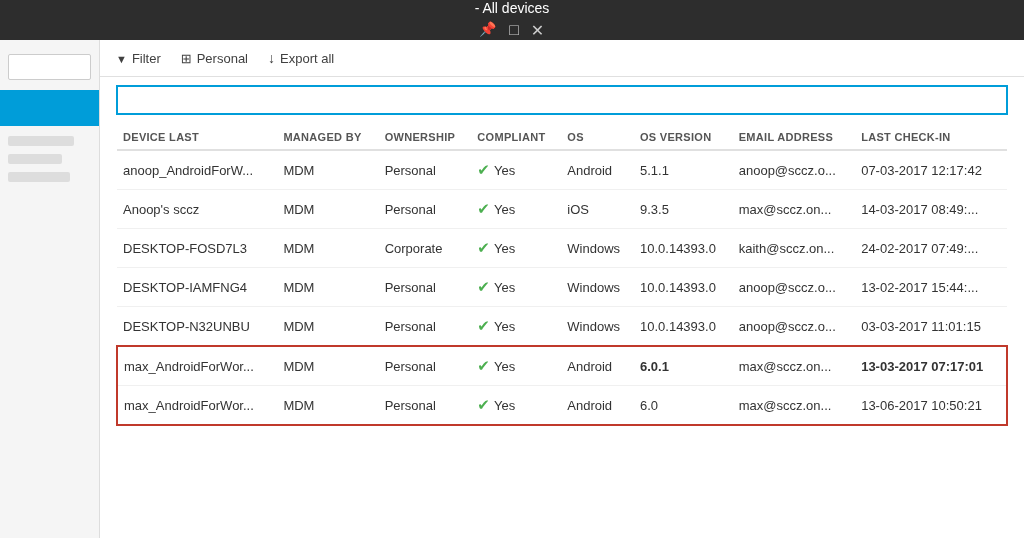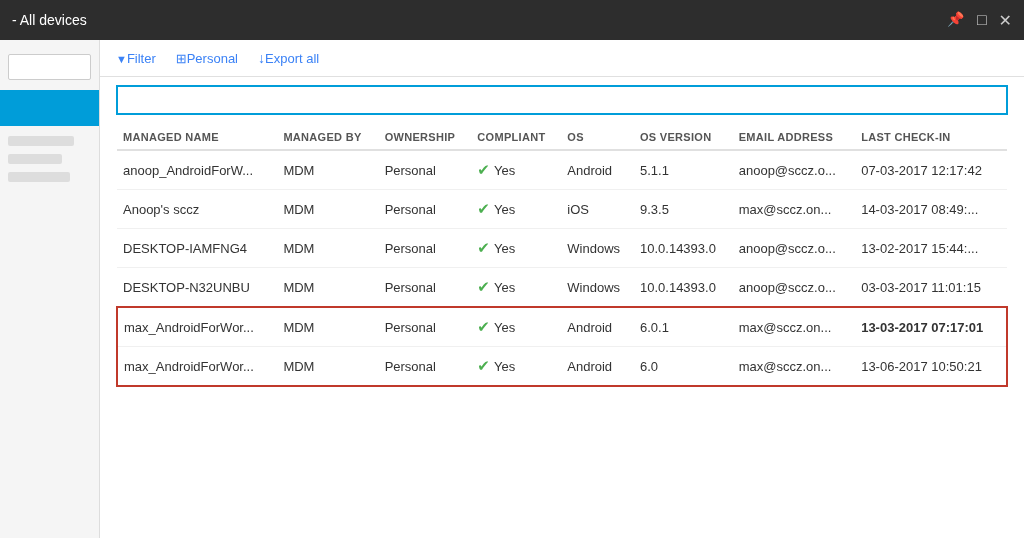--- a/index.html
+++ b/index.html
@@ -19,20 +19,21 @@
       flex-direction: column;
     }
     .title-bar {
       background: #2d2d2d;
       color: #fff;
       height: 40px;
       display: flex;
       align-items: center;
       padding: 0 12px;
       flex-shrink: 0;
+      flex-direction: column;
     }
     .title-bar-title {
       font-size: 14px;
       font-weight: 400;
       flex: 1;
     }
     .title-bar-controls {
       display: flex;
       gap: 12px;
     }
@@ -89,21 +90,22 @@
       align-items: center;
       gap: 20px;
       padding: 10px 16px;
       border-bottom: 1px solid #e0e0e0;
       background: #fff;
       flex-shrink: 0;
     }
     .toolbar-btn {
       display: flex;
       align-items: center;
-      color: #3b82f6;
+      gap: 5px;
+      color: #404040;
       font-size: 13px;
       cursor: pointer;
       background: none;
       border: none;
       padding: 0;
     }
     .search-box {
       margin: 8px 16px;
       flex-shrink: 0;
     }
@@ -202,21 +204,21 @@
 
       <div class="search-box">
         <input class="search-input" type="text" value="" style="">
       </div>
 
       <div class="table-container">
         <table>
           <thead>
             <tr>
 
-            <th>MANAGED NAME</th>
+            <th>DEVICE LAST</th>
                 <th>MANAGED BY</th>
                 <th>OWNERSHIP</th>
                 <th>COMPLIANT</th>
                 <th>OS</th>
                 <th>OS VERSION</th>
                 <th>EMAIL ADDRESS</th>
                 <th>LAST CHECK-IN</th>
               </tr>
           </thead>
           <tbody id="table-body">
@@ -244,20 +246,35 @@
                     <span class="check-icon">✔</span>
                     <span>Yes</span>
                   </div>
                 </td>
                 <td>iOS</td>
                 <td>9.3.5</td>
                 <td>max@sccz.on...</td>
                 <td>14-03-2017 08:49:...</td>
               </tr>
               <tr>
+                <td>DESKTOP-FOSD7L3</td>
+                <td>MDM</td>
+                <td>Corporate</td>
+                <td>
+                  <div class="compliant-cell">
+                    <span class="check-icon">✔</span>
+                    <span>Yes</span>
+                  </div>
+                </td>
+                <td>Windows</td>
+                <td>10.0.14393.0</td>
+                <td>kaith@sccz.on...</td>
+                <td>24-02-2017 07:49:...</td>
+              </tr>
+              <tr>
                 <td>DESKTOP-IAMFNG4</td>
                 <td>MDM</td>
                 <td>Personal</td>
                 <td>
                   <div class="compliant-cell">
                     <span class="check-icon">✔</span>
                     <span>Yes</span>
                   </div>
                 </td>
                 <td>Windows</td>
@@ -284,21 +301,21 @@
                 <td style="border-left: 2.5px solid rgb(192, 57, 43); border-right: none; border-top: 2.5px solid rgb(192, 57, 43);">max_AndroidForWor...</td>
                 <td style="border-left: none; border-right: none; border-top: 2.5px solid rgb(192, 57, 43);">MDM</td>
                 <td style="border-left: none; border-right: none; border-top: 2.5px solid rgb(192, 57, 43);">Personal</td>
                 <td style="border-left: none; border-right: none; border-top: 2.5px solid rgb(192, 57, 43);">
                   <div class="compliant-cell">
                     <span class="check-icon">✔</span>
                     <span>Yes</span>
                   </div>
                 </td>
                 <td style="border-left: none; border-right: none; border-top: 2.5px solid rgb(192, 57, 43);">Android</td>
-                <td style="border-left: none; border-right: none; border-top: 2.5px solid rgb(192, 57, 43);">6.0.1</td>
+                <td style="border-left: none; border-right: none; border-top: 2.5px solid rgb(192, 57, 43); font-weight: bold;">6.0.1</td>
                 <td style="border-left: none; border-right: none; border-top: 2.5px solid rgb(192, 57, 43);">max@sccz.on...</td>
                 <td style="border-left: none; border-right: 2.5px solid rgb(192, 57, 43); border-top: 2.5px solid rgb(192, 57, 43); font-weight: bold;">13-03-2017 07:17:01</td>
               </tr>
               <tr style="background: rgb(255, 255, 255);">
                 <td style="border-left: 2.5px solid rgb(192, 57, 43); border-right: none; border-bottom: 2.5px solid rgb(192, 57, 43);">max_AndroidForWor...</td>
                 <td style="border-left: none; border-right: none; border-bottom: 2.5px solid rgb(192, 57, 43);">MDM</td>
                 <td style="border-left: none; border-right: none; border-bottom: 2.5px solid rgb(192, 57, 43);">Personal</td>
                 <td style="border-left: none; border-right: none; border-bottom: 2.5px solid rgb(192, 57, 43);">
                   <div class="compliant-cell">
                     <span class="check-icon">✔</span>

